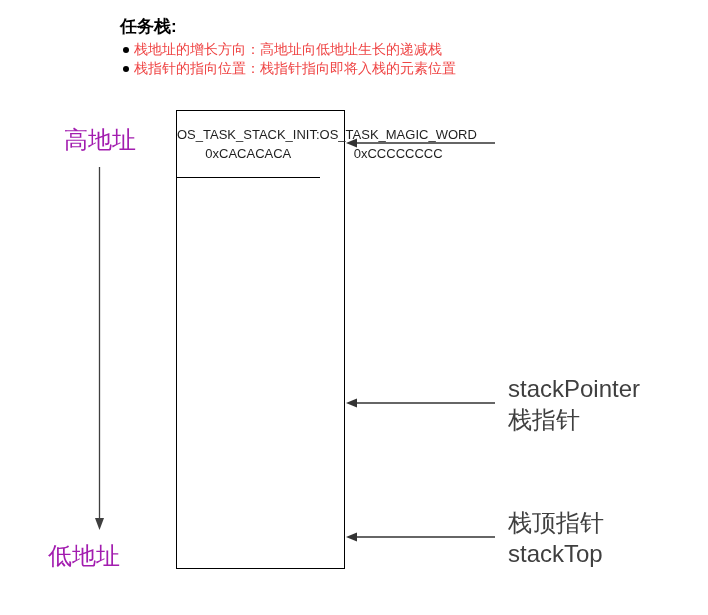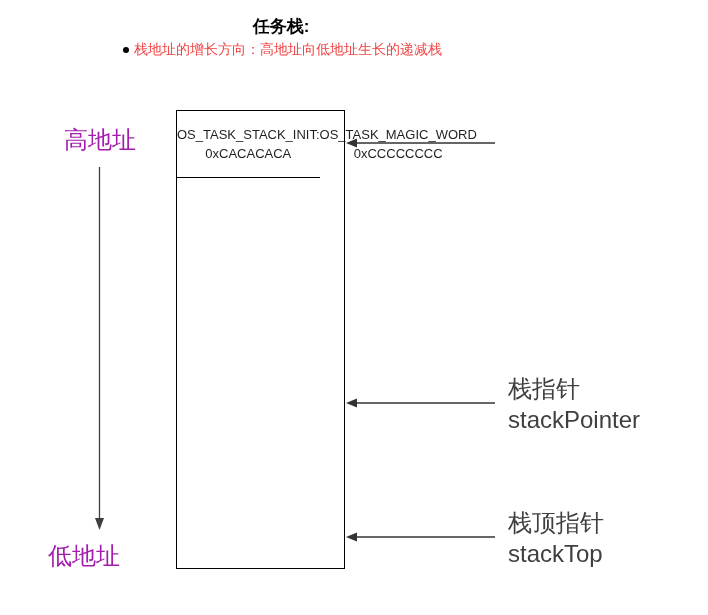--- a/index.html
+++ b/index.html
@@ -8,21 +8,21 @@
 
   .canvas {
     position: relative;
     width: 708px;
     height: 615px;
     background: #ffffff;
     overflow: hidden;
   }
 
   
-  .header { position: absolute; left: 120px; top: 15px; text-align: center; }
+  .header { position: absolute; left: 120px; top: 15px; }
   .title {
     font-size: 17px;
     font-weight: bold;
     color: #000000;
     line-height: 24px;
   }
   .bullet-list { margin-top: 1px; margin-left: 3px; }
   .bullet-item {
     display: flex;
     align-items: flex-start;
@@ -101,20 +101,24 @@
 
 <div class="canvas">
 
   <div class="header">
     <div class="title">任务栈:</div>
     <div class="bullet-list">
       <div class="bullet-item">
         <span class="bullet-dot"></span>
         <span>栈地址的增长方向：高地址向低地址生长的递减栈</span>
       </div>
+      <div class="bullet-item">
+        <span class="bullet-dot"></span>
+        <span>栈指针的指向位置：栈指针指向即将入栈的元素位置</span>
+      </div>
     </div>
   </div>
 
   <div class="addr-label addr-high">高地址</div>
   <div class="addr-label addr-low">低地址</div>
 
   <div class="stack">
     <div class="cell">
       <div></div>
       <div></div>
@@ -162,21 +166,21 @@
       <polygon points="346,403 357,398.5 357,407.5" fill="#333333"></polygon>
     </g>
 
     <g>
       <line x1="495" y1="537" x2="355" y2="537" stroke="#333333" stroke-width="1.3"></line>
       <polygon points="346,537 357,532.5 357,541.5" fill="#333333"></polygon>
     </g>
   </svg>
 
   <div class="ptr-label ptr-pointer">
+    <div>stackPointer</div>
     <div>栈指针</div>
-    <div>stackPointer</div>
   </div>
   <div class="ptr-label ptr-top">
     <div>栈顶指针</div>
     <div>stackTop</div>
   </div>
 
 </div>
 
 </body></html>

